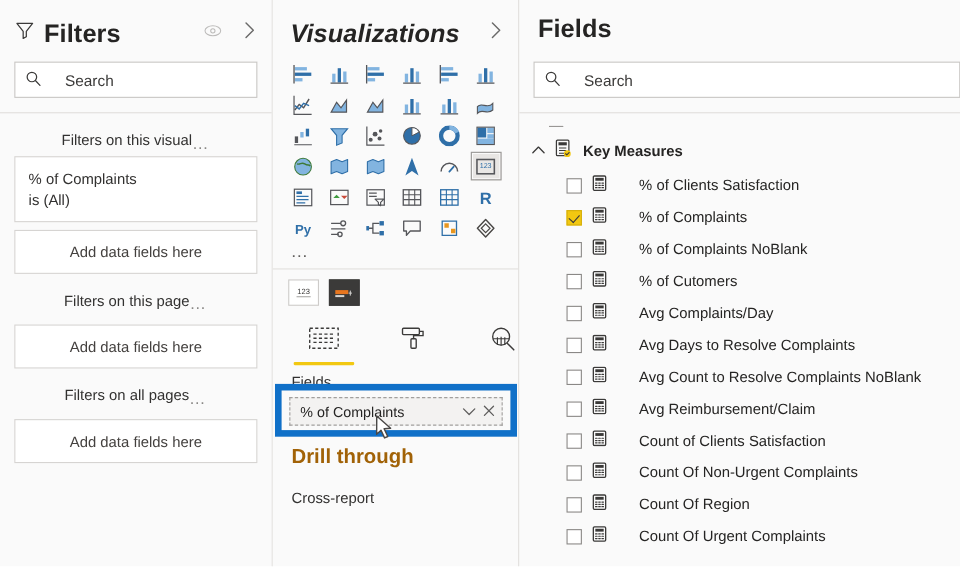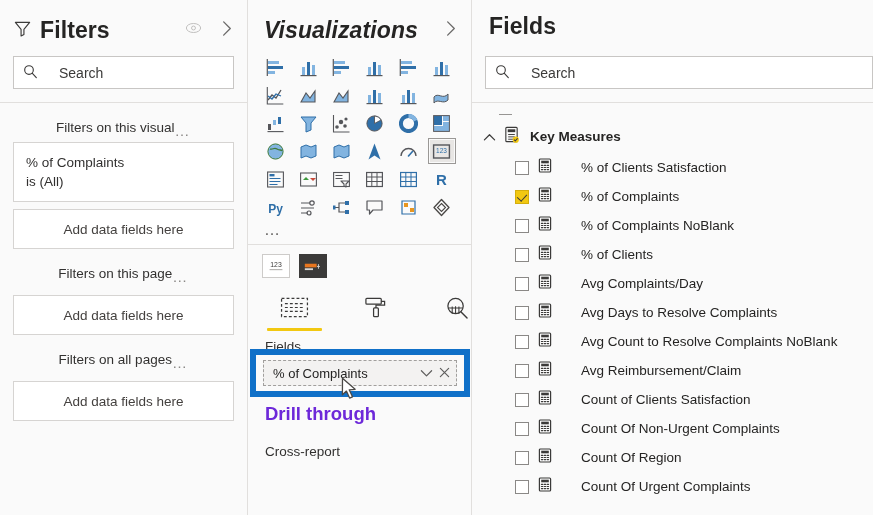--- a/index.html
+++ b/index.html
@@ -154,21 +154,21 @@
     height: 26px;
     background: #f3f2f1;
     border: 1px dashed #a19f9d;
     padding: 0 6px 0 9px;
     font-size: 13px; color: #252423;
     cursor: pointer;
   }
   .well-pill .nm { flex: 1; }
   .well-pill .ic { opacity: .8; margin-left: 6px; }
   .drill-title {
-    font-size: 18.5px; font-weight: 600; color: #6d28d9;
+    font-size: 18.5px; font-weight: 600; color: #a16207;
     padding: 17px 0 0 17px;
   }
   .cross-report {
     font-size: 13.5px; color: #323130;
     padding: 19px 0 0 17px;
   }
 
   
   .annot {
     position: absolute;
@@ -681,21 +681,21 @@
               </svg></span>
             <span class="fname">% of Complaints NoBlank</span>
           </div>
           <div class="field-row">
             <span class="chk"></span>
             <span><svg width="14" height="15" viewBox="0 0 14 15">
                 <rect x="1.4" y="1" width="11.2" height="13" rx="1" fill="none" stroke="#3b3a39" stroke-width="1.2"></rect>
                 <rect x="3.2" y="2.7" width="7.6" height="2.6" fill="#3b3a39"></rect>
                 <path d="M3.4 7.4h1.4M6.3 7.4h1.4M9.2 7.4h1.4M3.4 9.5h1.4M6.3 9.5h1.4M9.2 9.5h1.4M3.4 11.6h1.4M6.3 11.6h1.4M9.2 11.6h1.4" stroke="#3b3a39" stroke-width="1.1" stroke-linecap="round"></path>
               </svg></span>
-            <span class="fname">% of Clients</span>
+            <span class="fname">% of Cutomers</span>
           </div>
           <div class="field-row">
             <span class="chk"></span>
             <span><svg width="14" height="15" viewBox="0 0 14 15">
                 <rect x="1.4" y="1" width="11.2" height="13" rx="1" fill="none" stroke="#3b3a39" stroke-width="1.2"></rect>
                 <rect x="3.2" y="2.7" width="7.6" height="2.6" fill="#3b3a39"></rect>
                 <path d="M3.4 7.4h1.4M6.3 7.4h1.4M9.2 7.4h1.4M3.4 9.5h1.4M6.3 9.5h1.4M9.2 9.5h1.4M3.4 11.6h1.4M6.3 11.6h1.4M9.2 11.6h1.4" stroke="#3b3a39" stroke-width="1.1" stroke-linecap="round"></path>
               </svg></span>
             <span class="fname">Avg Complaints/Day</span>
           </div>

